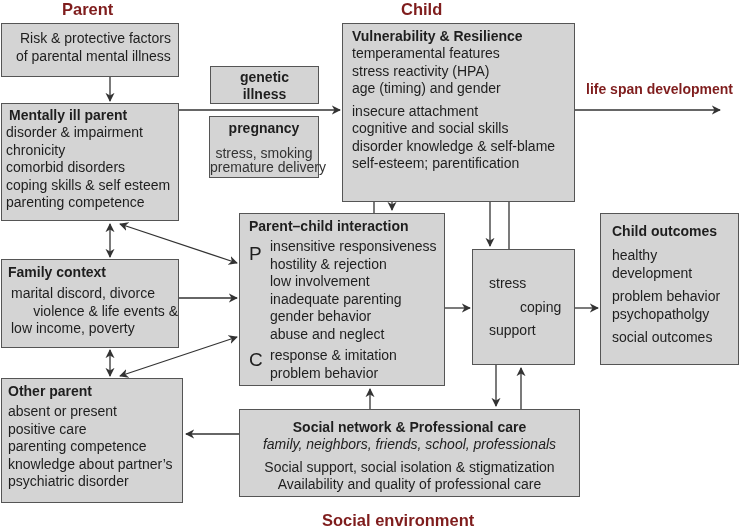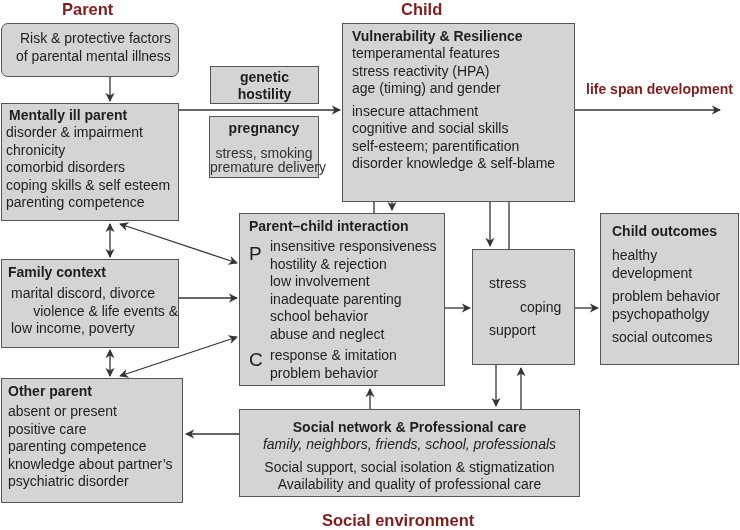--- a/index.html
+++ b/index.html
@@ -60,72 +60,72 @@
 
     <line x1="370" y1="409" x2="370" y2="389" marker-end="url(#ah)"></line>
 
     <line x1="496" y1="365" x2="496" y2="406" marker-end="url(#ah)"></line>
     <line x1="521" y1="409" x2="521" y2="368" marker-end="url(#ah)"></line>
 
     <line x1="239" y1="434" x2="186" y2="434" marker-end="url(#ah)"></line>
   </g>
 </svg>
 
-<div class="box" style="left:1px; top:23px; width:178px; height:54px; padding:6px 0 0 14px;border-radius:7px;">
+<div class="box" style="left:1px; top:23px; width:178px; height:54px; padding:6px 0 0 14px;">
   <div class="ln" style="padding-left:4px;">Risk &amp; protective factors</div>
   <div class="ln">of parental mental illness</div>
 </div>
 
 <div class="box" style="left:1px; top:103px; width:178px; height:118px; padding:3px 0 0 4px;">
   <div class="ttl" style="padding-left:3px;">Mentally ill parent</div>
   <div class="ln">disorder &amp; impairment</div>
   <div class="ln">chronicity</div>
   <div class="ln">comorbid disorders</div>
   <div class="ln">coping skills &amp; self esteem</div>
   <div class="ln">parenting competence</div>
 </div>
 
 <div class="box center" style="left:210px; top:66px; width:109px; height:38px; padding-top:2px;">
   <div class="ttl">genetic</div>
-  <div class="ttl">hostility</div>
+  <div class="ttl">illness</div>
 </div>
 
 <div class="box center" style="left:209px; top:116px; width:110px; height:62px; padding-top:3px;">
   <div class="ttl" style="margin-bottom:9px;">pregnancy</div>
   <div class="sm">stress, smoking</div>
   <div class="sm">premature delivery</div>
 </div>
 
 <div class="box" style="left:342px; top:23px; width:233px; height:179px; padding:4px 0 0 9px;">
   <div class="ttl">Vulnerability &amp; Resilience</div>
   <div class="ln">temperamental features</div>
   <div class="ln">stress reactivity (HPA)</div>
   <div class="ln">age (timing) and gender</div>
   <div class="ln" style="margin-top:5px;">insecure attachment</div>
   <div class="ln">cognitive and social skills</div>
+  <div class="ln">disorder knowledge &amp; self-blame</div>
   <div class="ln">self-esteem; parentification</div>
-  <div class="ln">disorder knowledge &amp; self-blame</div>
 </div>
 
 <div class="box" style="left:1px; top:259px; width:178px; height:89px; padding:4px 0 0 6px;">
   <div class="ttl" style="margin-bottom:4px;">Family context</div>
   <div class="ln" style="padding-left:3px;">marital discord, divorce</div>
   <div class="ln" style="padding-left:3px;text-align:right;">violence &amp; life events &amp;</div>
   <div class="ln" style="padding-left:3px;">low income, poverty</div>
 </div>
 
 <div class="box" style="left:239px; top:213px; width:206px; height:173px; padding:4px 0 0 9px;">
   <div class="ttl" style="margin-bottom:3px;">Parent–child interaction</div>
   <div class="letter" style="left:9px; top:30px;">P</div>
   <div style="padding-left:21px;">
     <div class="ln">insensitive responsiveness</div>
     <div class="ln">hostility &amp; rejection</div>
     <div class="ln">low involvement</div>
     <div class="ln">inadequate parenting</div>
-    <div class="ln">school behavior</div>
+    <div class="ln">gender behavior</div>
     <div class="ln">abuse and neglect</div>
     <div class="ln" style="margin-top:4px;">response &amp; imitation</div>
     <div class="ln">problem behavior</div>
   </div>
   <div class="letter" style="left:9px; top:136px;">C</div>
 </div>
 
 <div class="box" style="left:472px; top:249px; width:103px; height:116px;">
   <div class="ln" style="position:absolute; left:16px; top:25px;">stress</div>
   <div class="ln" style="position:absolute; left:47px; top:49px;">coping</div>

